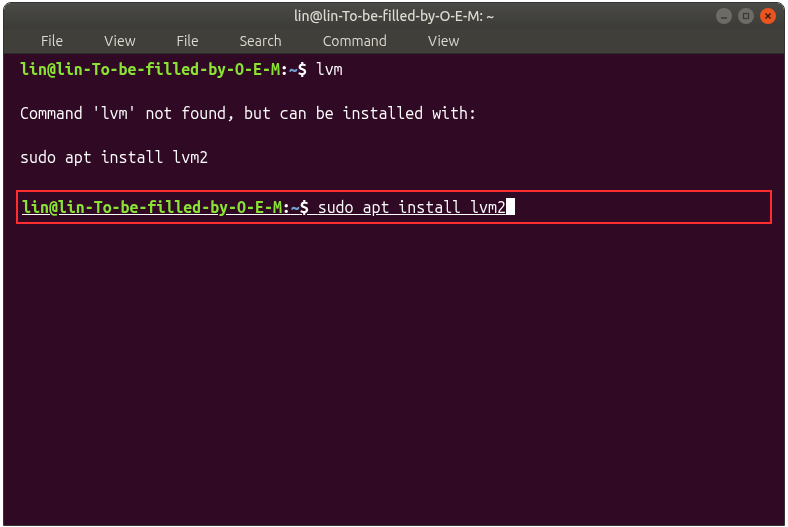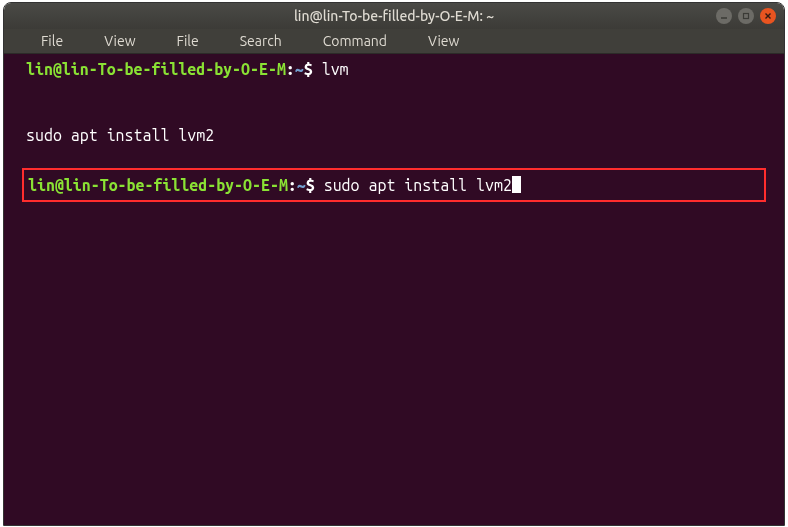--- a/index.html
+++ b/index.html
@@ -72,21 +72,21 @@
       color: #dfdbd2;
       font-family: "Ubuntu", sans-serif;
       font-size: 14px;
       padding: 2px 8px;
       cursor: pointer;
       margin-left: 23px;
     }
     .terminal-body {
       flex: 1;
       background: #300a24;
-      padding: 4px 22px;
+      padding: 4px 16px;
       font-size: 16px;
       line-height: 22px;
       color: #ffffff;
       font-family: "Ubuntu Mono", "DejaVu Sans Mono", monospace;
       overflow: hidden;
     }
     .prompt-userhost {
       color: #8ae234;
       font-weight: bold;
     }
@@ -107,20 +107,21 @@
     .emptyline {
       height: 22px;
     }
     .highlight-box {
       border: 2px solid #ff2d2d;
       padding: 4px 2px;
       margin-left: -4px;
       margin-right: -4px;
       display: inline-block;
       width: calc(100% + 8px);
+      text-decoration: underline;
     }
     .highlight-inner {
       display: block;
       padding-left: 2px;
     }
     .cursor {
       display: inline-block;
       width: 9px;
       height: 17px;
       background: #ffffff;
@@ -162,20 +163,21 @@
     <div class="menu-item">View</div>
     <div class="menu-item">File</div>
     <div class="menu-item">Search</div>
     <div class="menu-item">Command</div>
     <div class="menu-item">View</div>
   </div>
 
   <div class="terminal-body">
     <div class="term-line"><span class="prompt-userhost">lin@lin-To-be-filled-by-O-E-M</span><span class="prompt-sep">:</span><span class="prompt-path">~</span><span class="prompt-sep">$ </span><span class="cmd">lvm</span></div>
     <div class="emptyline"></div>
+    <div class="term-line output">Command 'lvm' not found, but can be installed with:</div>
     <div class="emptyline"></div>
     <div class="term-line output">sudo apt install lvm2</div>
     <div class="emptyline"></div>
     <div class="highlight-box">
       <span class="highlight-inner term-line"><span class="prompt-userhost">lin@lin-To-be-filled-by-O-E-M</span><span class="prompt-sep">:</span><span class="prompt-path">~</span><span class="prompt-sep">$ </span><span class="cmd">sudo apt install lvm2</span><span class="cursor"></span></span>
     </div>
   </div>
 </div>
 
 </body></html>

